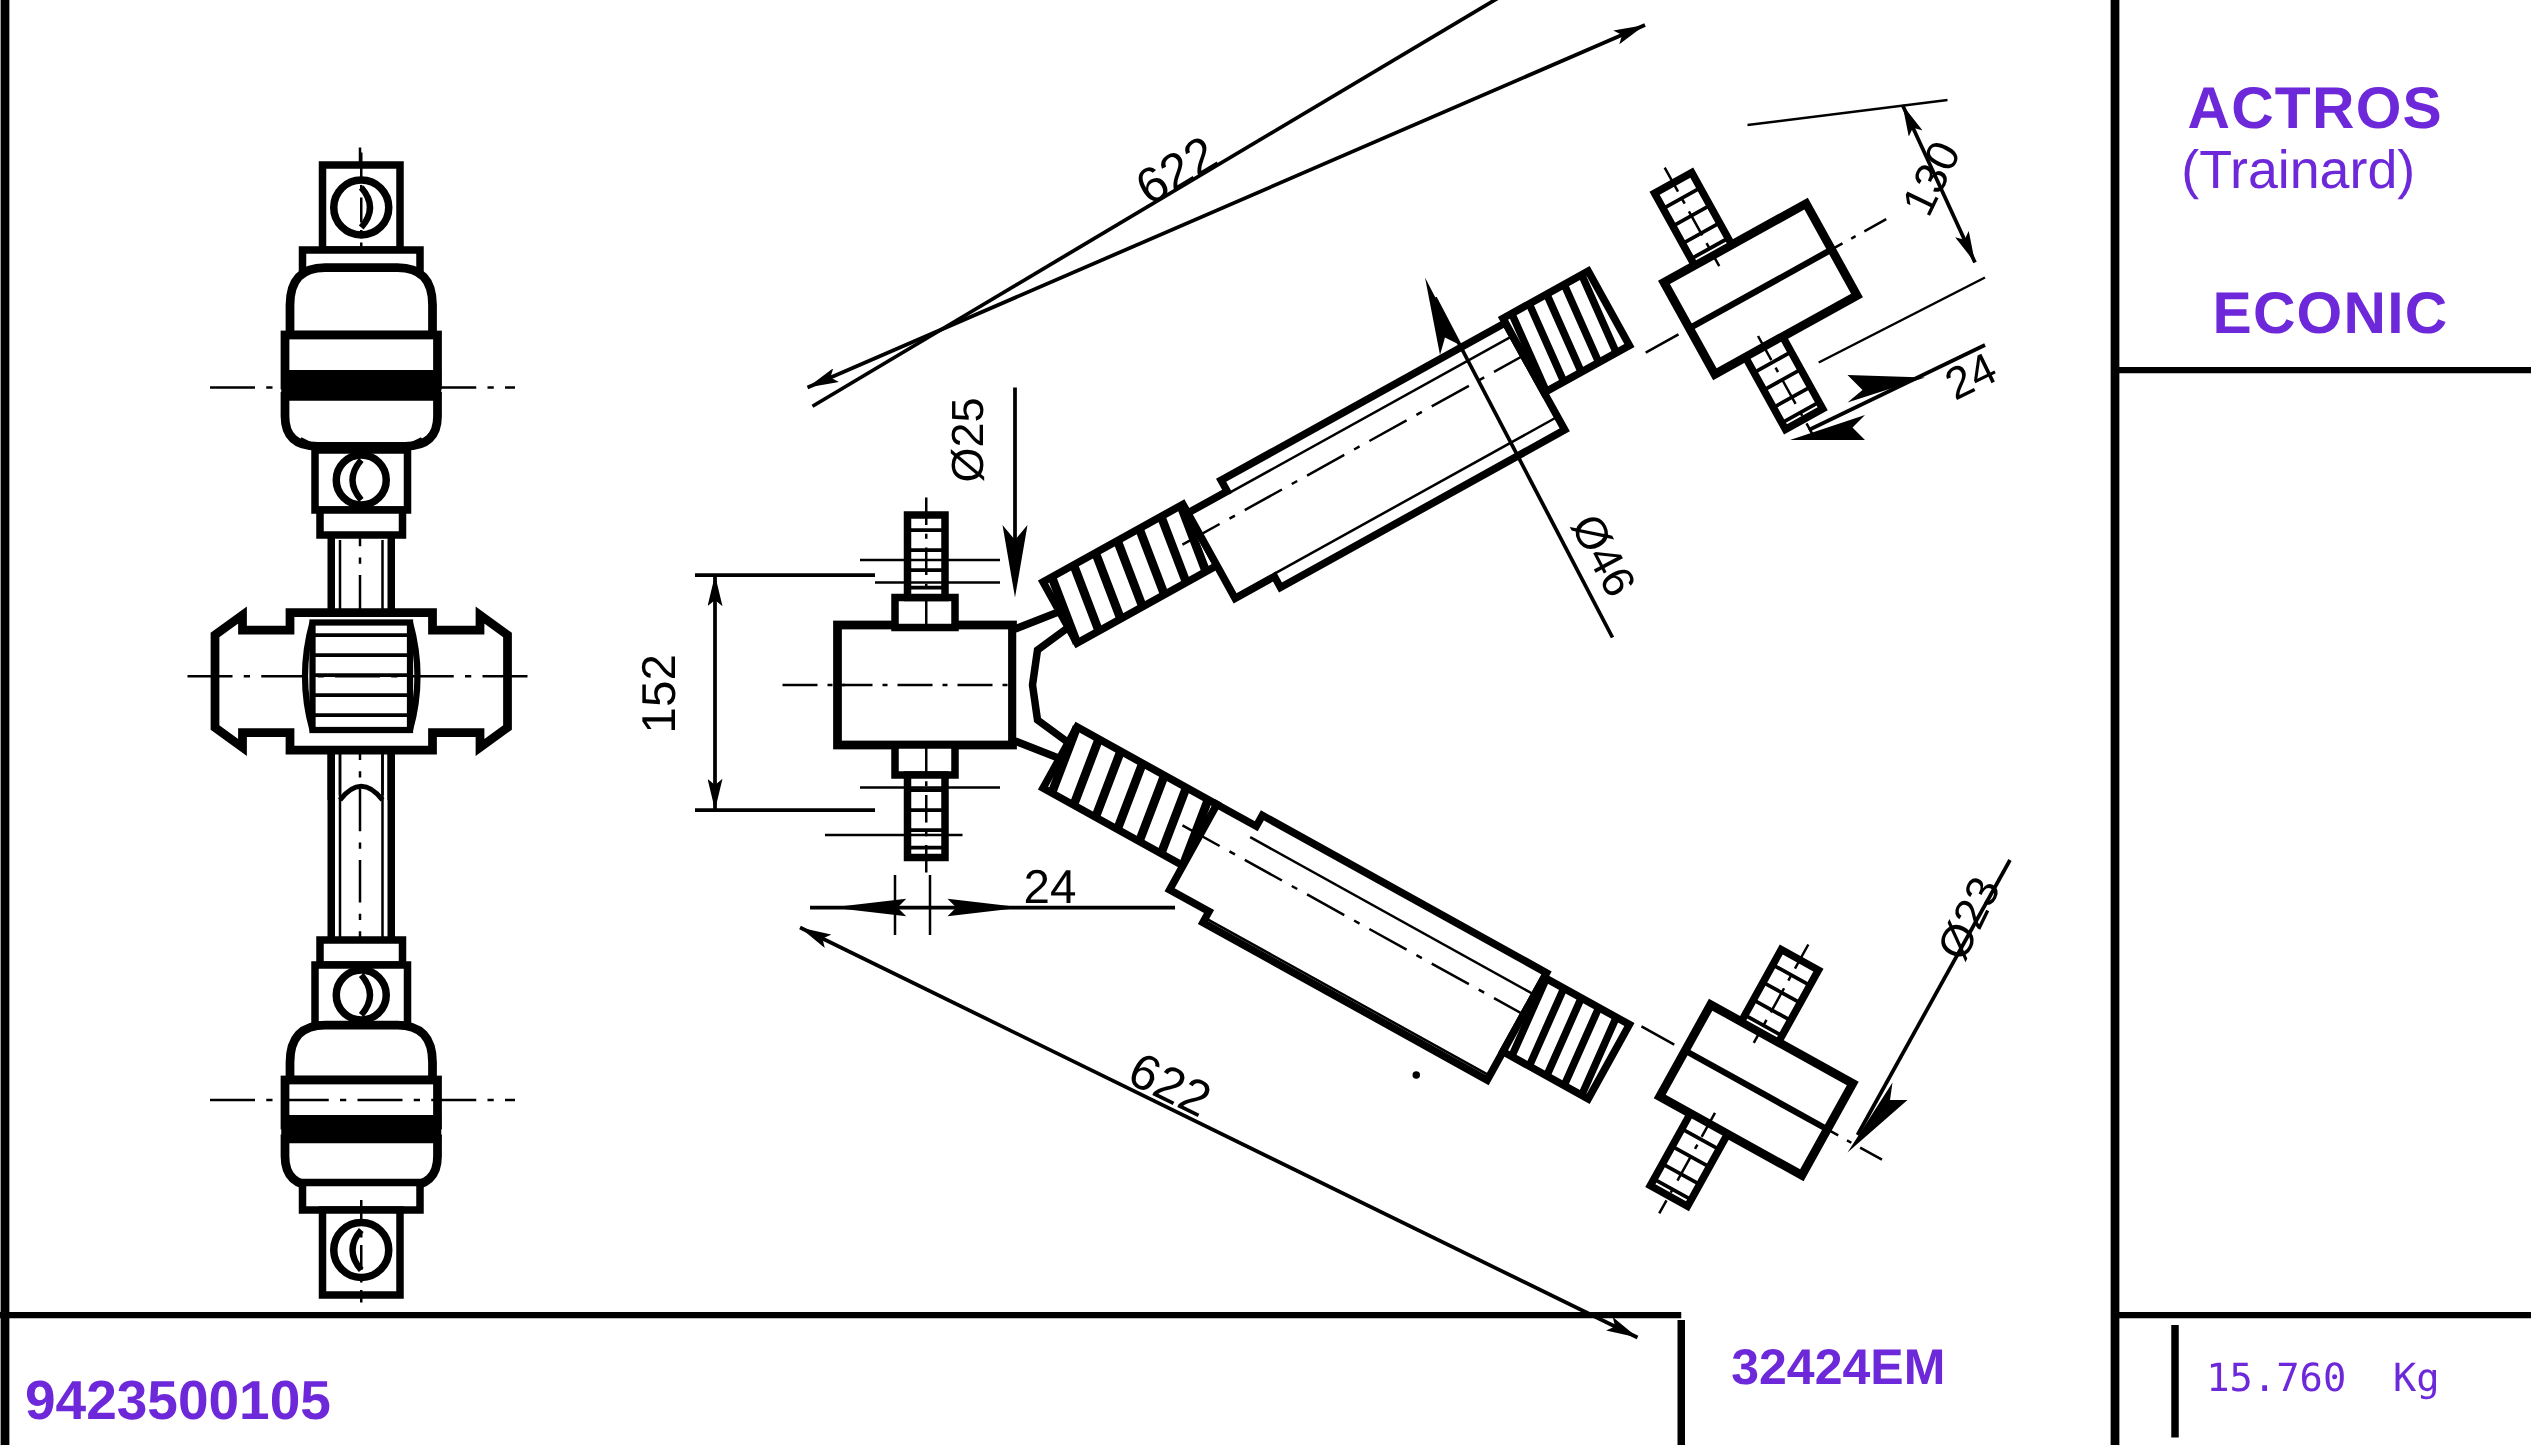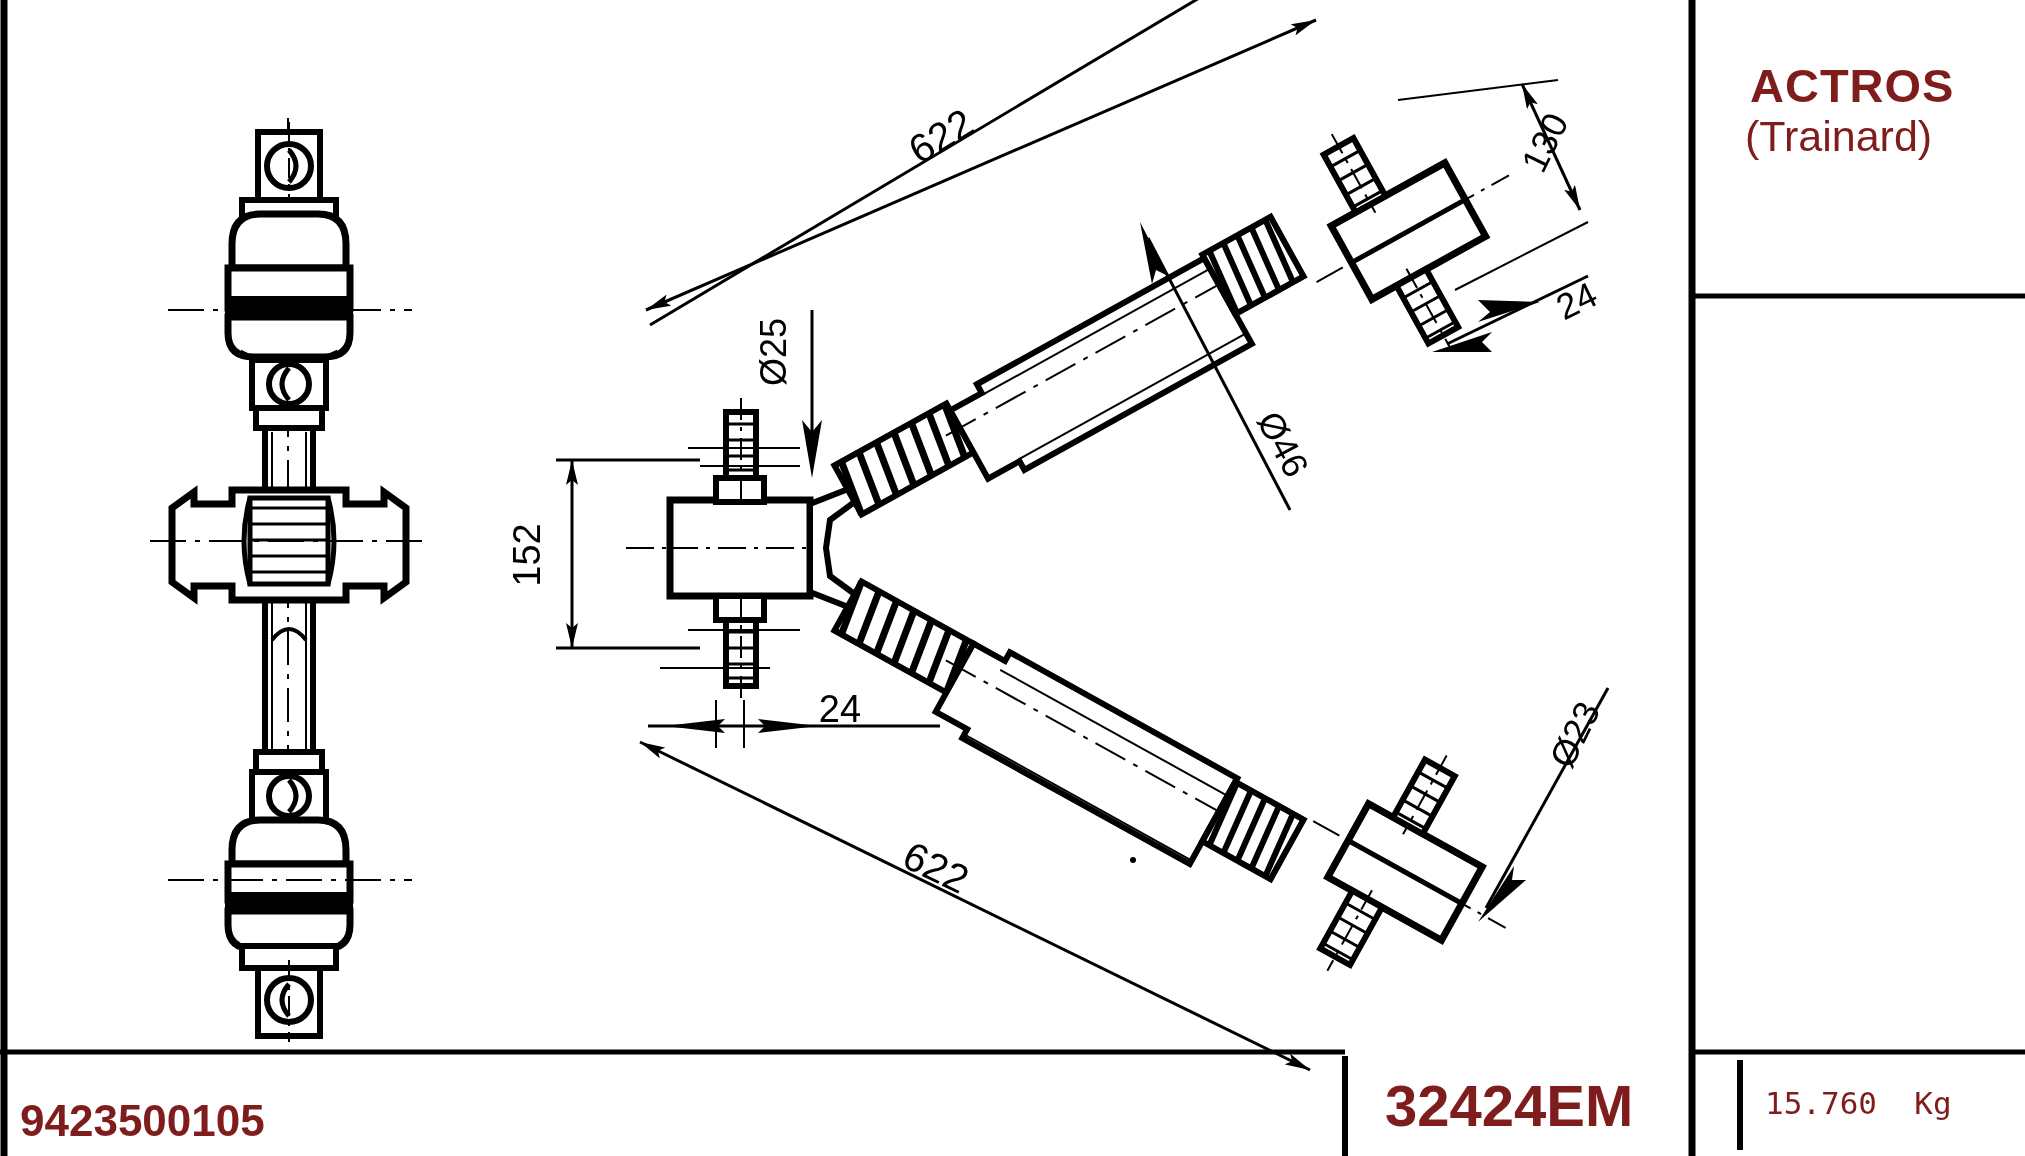--- a/index.html
+++ b/index.html
@@ -1,23 +1,23 @@
 <!DOCTYPE html>
 <html><head>
 <meta charset="utf-8">
 <style>
   html,body{margin:0;padding:0;background:#ffffff;}
   body{font-family:"Liberation Sans", sans-serif;}
   #page{position:relative;width:2025px;height:1156px;background:#fff;overflow:hidden;}
   #dwg{position:absolute;left:0;top:0;width:2025px;height:1156px;}
-  .ttl{position:absolute;color:#7f1d1d;font-family:"Liberation Sans", sans-serif;white-space:pre;}
+  .ttl{position:absolute;color:#6d28d9;font-family:"Liberation Sans", sans-serif;white-space:pre;}
   #t-actros{left:1750px;top:58px;font-size:47px;font-weight:700;letter-spacing:1px;}
   #t-trainard{left:1745px;top:112px;font-size:43px;font-weight:400;letter-spacing:0px;}
   #t-econic{left:1770px;top:222px;font-size:47px;font-weight:700;letter-spacing:1px;}
-  #t-partno{left:1385px;top:1072px;font-size:58px;font-weight:700;letter-spacing:0px;}
+  #t-partno{left:1385px;top:1072px;font-size:40px;font-weight:700;letter-spacing:0px;}
   #t-weight{left:1765px;top:1085px;font-size:31px;font-weight:400;font-family:"DejaVu Sans Mono", monospace;}
   #t-drawno{left:20px;top:1096px;font-size:44px;font-weight:700;letter-spacing:0px;}
 </style>
 </head>
 <body>
 
 <div id="page">
 
   <svg id="dwg" viewBox="0 0 2025 1156">
     <defs>
@@ -250,17 +250,18 @@
         <text x="1586" y="740" transform="rotate(-64 1586 740)" text-anchor="middle" font-size="36" font-family="&quot;Liberation Sans&quot;, sans-serif" fill="#000">Ø23</text>
         <text x="540" y="555" transform="rotate(-90 540 555)" text-anchor="middle" font-size="38" font-family="&quot;Liberation Sans&quot;, sans-serif" fill="#000">152</text>
         <text x="1556" y="148" transform="rotate(-64 1556 148)" text-anchor="middle" font-size="36" font-family="&quot;Liberation Sans&quot;, sans-serif" fill="#000">130</text>
         <text x="1582" y="312" transform="rotate(-26 1582 312)" text-anchor="middle" font-size="36" font-family="&quot;Liberation Sans&quot;, sans-serif" fill="#000">24</text>
         <text x="840" y="722" transform="rotate(0 840 722)" text-anchor="middle" font-size="38" font-family="&quot;Liberation Sans&quot;, sans-serif" fill="#000">24</text>
       </g>
   </svg>
 
   <div class="ttl" id="t-actros">ACTROS</div>
   <div class="ttl" id="t-trainard">(Trainard)</div>
+  <div class="ttl" id="t-econic">ECONIC</div>
   <div class="ttl" id="t-partno">32424EM</div>
   <div class="ttl" id="t-weight">15.760  Kg</div>
   <div class="ttl" id="t-drawno">9423500105</div>
 
 </div>
 
 </body></html>

